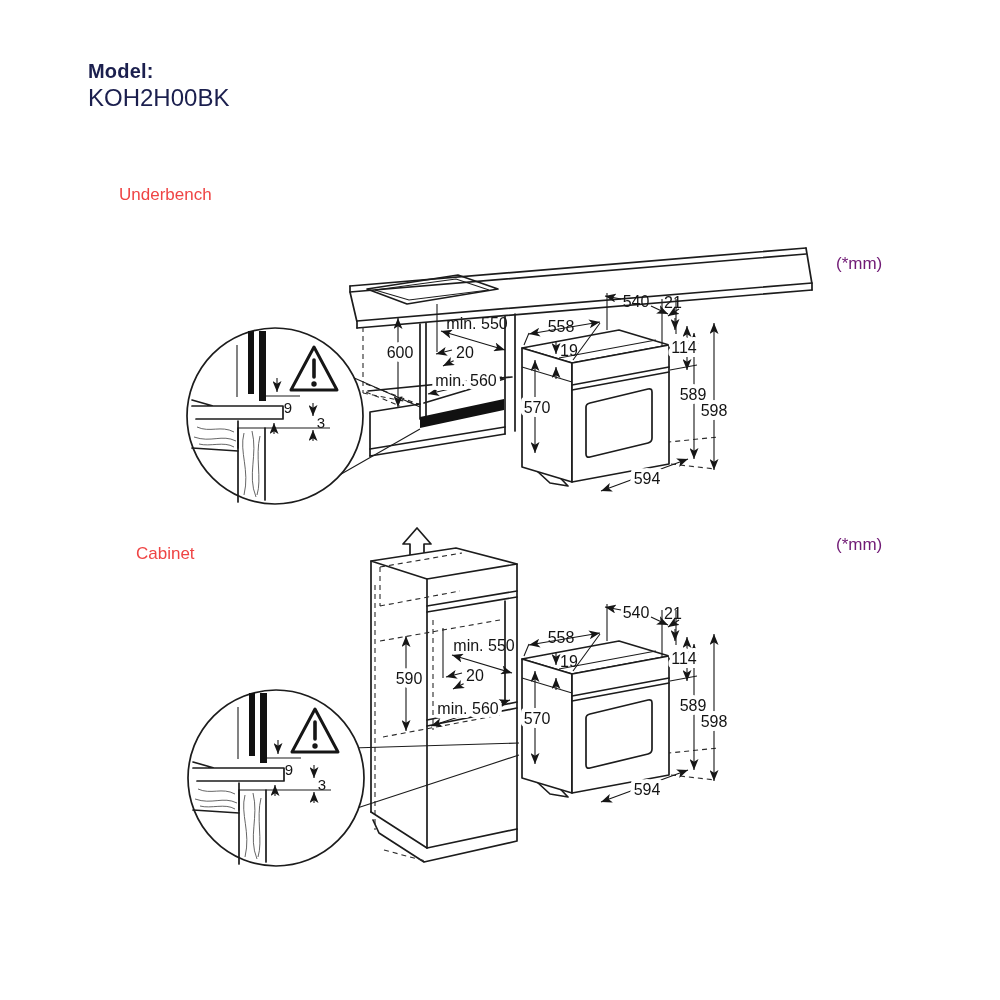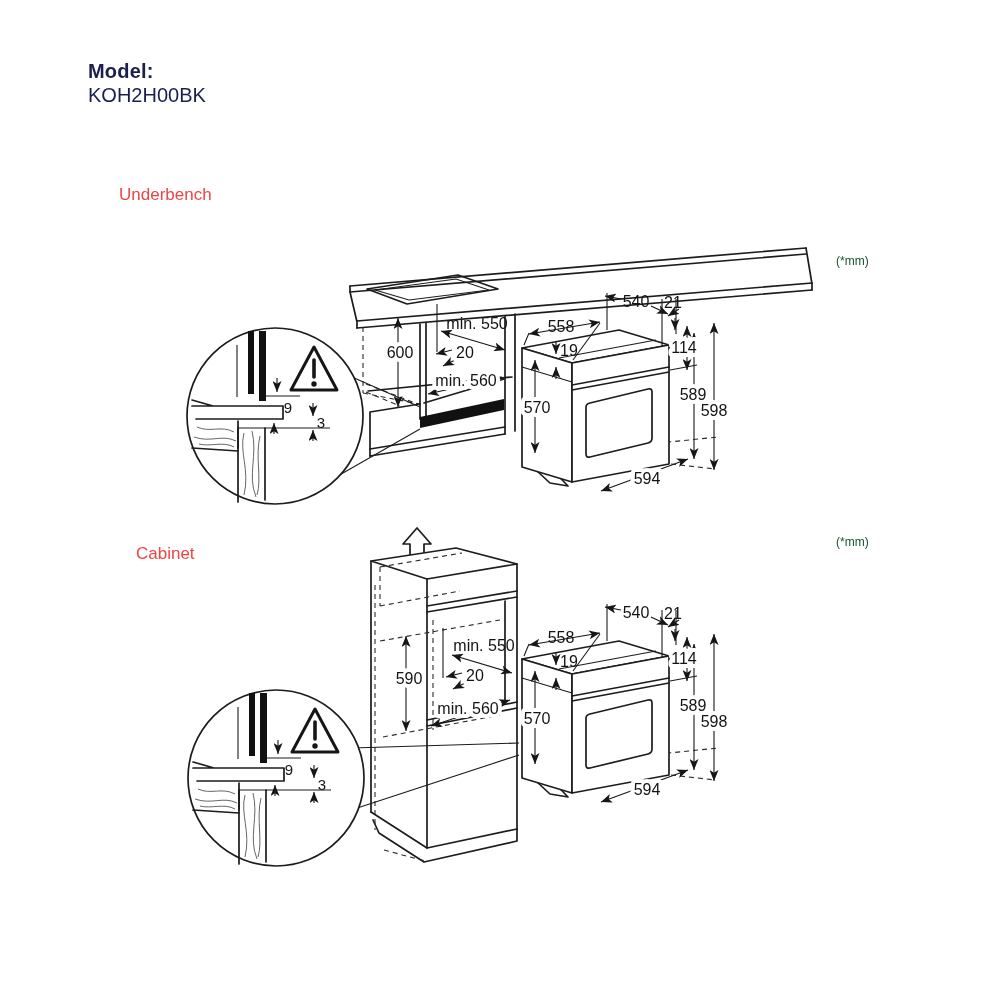--- a/index.html
+++ b/index.html
@@ -1,21 +1,21 @@
 <!DOCTYPE html>
 <html><head>
 <meta charset="utf-8">
 <style>
   html,body{margin:0;padding:0;background:#ffffff;}
   .page{position:relative;width:968px;height:1000px;background:#fff;overflow:hidden;
         font-family:"Liberation Sans",sans-serif;}
   .model-label{position:absolute;left:88px;top:60px;font-size:20px;font-weight:bold;color:#1b1f4e;letter-spacing:.2px;}
-  .model-number{position:absolute;left:88px;top:84px;font-size:20px;color:#1b1f4e;}
+  .model-number{position:absolute;left:88px;top:84px;font-size:24px;color:#1b1f4e;}
   .section-title{position:absolute;font-size:17px;color:#ef4444;}
-  .units-note{position:absolute;font-size:12px;color:#14532d;}
+  .units-note{position:absolute;font-size:17px;color:#701a75;}
   svg{position:absolute;left:0;top:0;}
   .ln{stroke:#1c1c1c;stroke-width:1.7;fill:none;stroke-linecap:round;stroke-linejoin:round;}
   .lnf{stroke:#1c1c1c;stroke-width:1.7;fill:#ffffff;stroke-linejoin:round;}
   .thin{stroke:#1c1c1c;stroke-width:1.1;fill:none;}
   .dash{stroke:#2a2a2a;stroke-width:1.1;fill:none;stroke-dasharray:5 4;}
   .dim{stroke:#161616;stroke-width:1.1;fill:none;}
   .blackfill{fill:#111;stroke:none;}
   text.dimtxt{font-family:"Liberation Sans",sans-serif;font-size:16px;fill:#141414;text-anchor:middle;}
   text.small{font-size:15px;}
   .halo{paint-order:stroke;stroke:#ffffff;stroke-width:8px;stroke-linejoin:round;}

